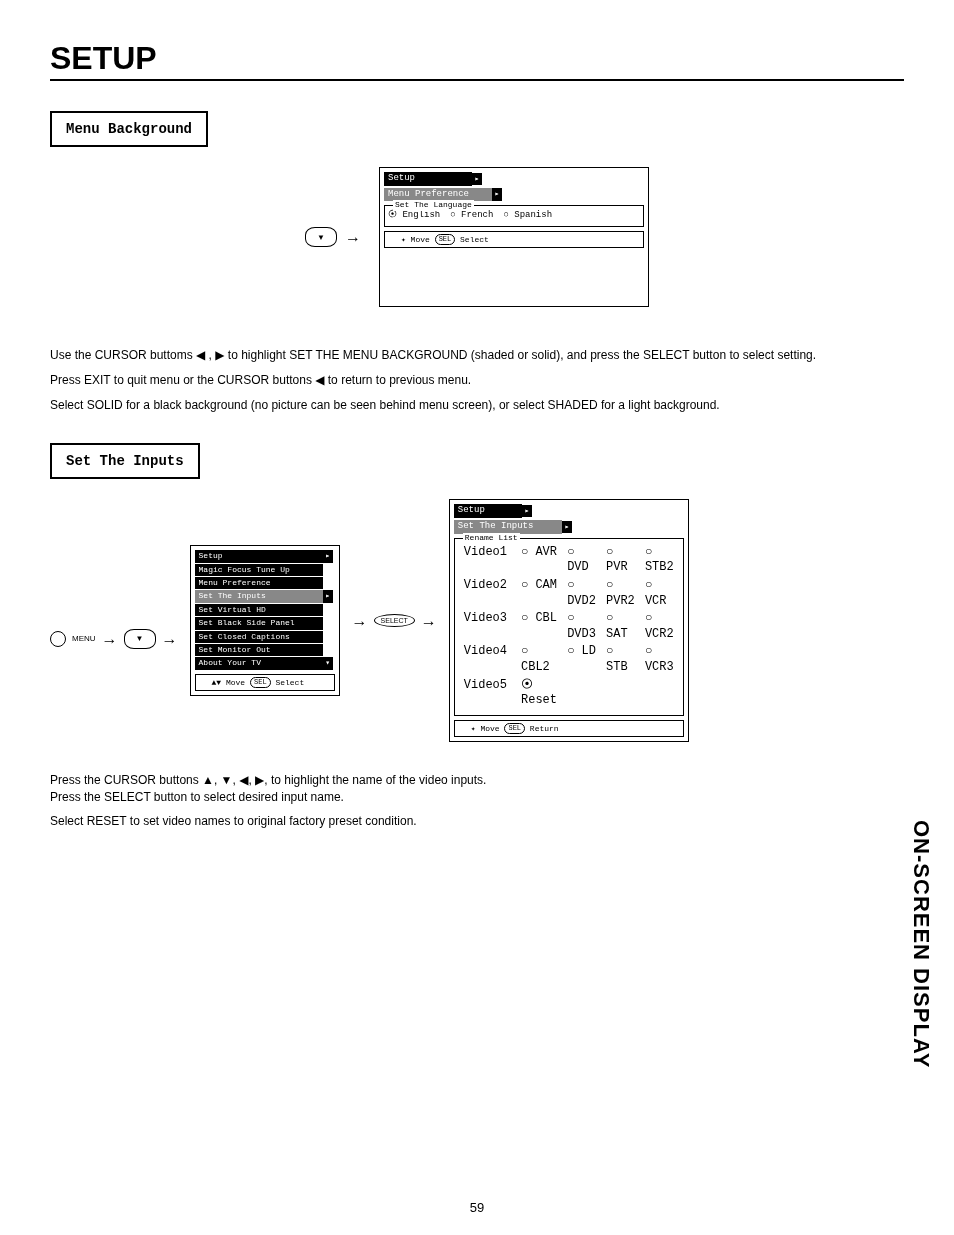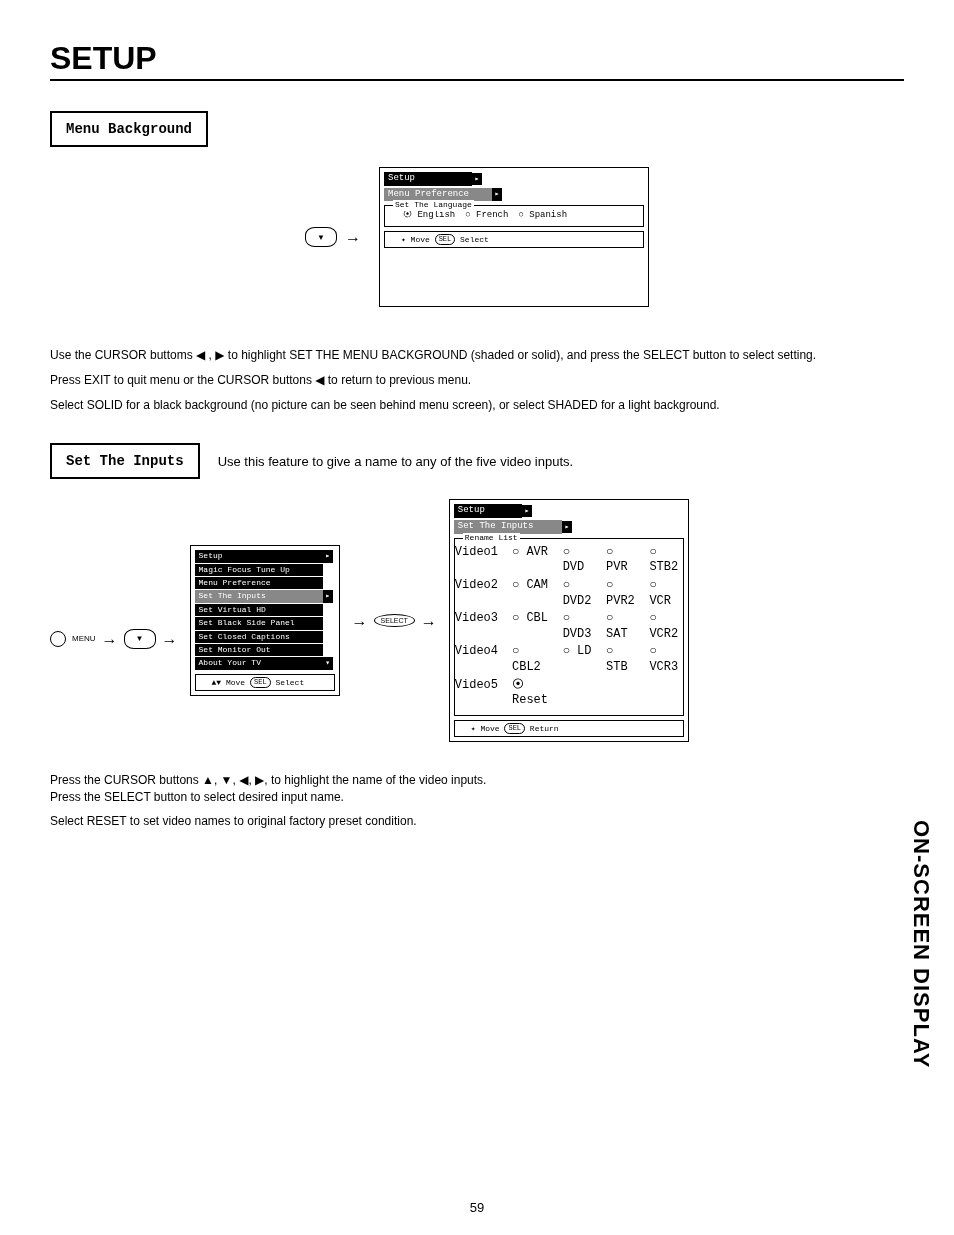--- a/index.html
+++ b/index.html
@@ -67,21 +67,21 @@
   .osd-bar-tri {
     background: #000;
     color: #fff;
     width: 10px;
     text-align: center;
     font-size: 8px;
     padding: 1px 0;
   }
   .osd-fieldset {
     border: 1px solid #000;
-    padding: 4px 18px;
+    padding: 4px 3px;
     margin: 4px 0;
     position: relative;
   }
   .osd-fieldset-label {
     position: absolute;
     top: -6px;
     left: 8px;
     background: #fff;
     padding: 0 2px;
     font-size: 8px;
@@ -215,21 +215,20 @@
     </div>
   </div>
 </div>
 
 <div class="body-text">Use the CURSOR buttoms ◀ , ▶ to highlight SET THE MENU BACKGROUND (shaded or solid), and press the SELECT button to select setting.</div>
 <div class="body-text">Press EXIT to quit menu or the CURSOR buttons ◀ to return to previous menu.</div>
 <div class="body-text">Select SOLID for a black background (no picture can be seen behind menu screen), or select SHADED for a light background.</div>
 
 <div class="section-row split">
   <div class="label-box">Set The Inputs</div>
-  <div class="desc-text">Use this feature to give a name to any of the five video inputs.</div>
 </div>
 
 <div style="display:flex; align-items:center; gap:12px; margin-bottom:30px;">
 
   <div style="display:flex; align-items:center; gap:6px;margin-top:36px;">
     <div class="remote-menu-btn"></div>
     <span class="remote-label">MENU</span>
     <span class="big-arrow">→</span>
     <div class="remote-dpad">▼</div>
     <span class="big-arrow">→</span>
@@ -281,21 +280,21 @@
 
   <div class="osd-outer" style="width:230px;">
     <div class="osd-bar">
         <span class="osd-bar-black" style="min-width:60px;">Setup</span>
         <span class="osd-bar-tri">▸</span>
       </div>
     <div class="osd-bar">
         <span class="osd-bar-gray">Set The Inputs</span>
         <span class="osd-bar-tri">▸</span>
       </div>
-    <div class="osd-fieldset" style="padding:6px 0;">
+    <div class="osd-fieldset" style="padding:6px 9px;">
       <span class="osd-fieldset-label">Rename List</span>
       <div class="rename-grid">
         <span class="lbl">Video1</span>
         <span>○ AVR</span>
         <span>○ DVD</span>
         <span>○ PVR</span>
         <span>○ STB2</span>
 
         <span class="lbl">Video2</span>
         <span>○ CAM</span>

